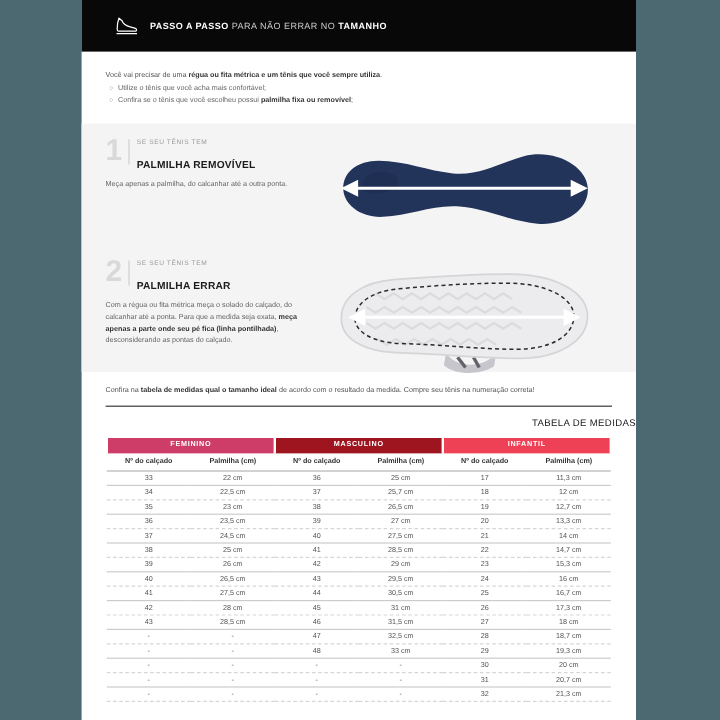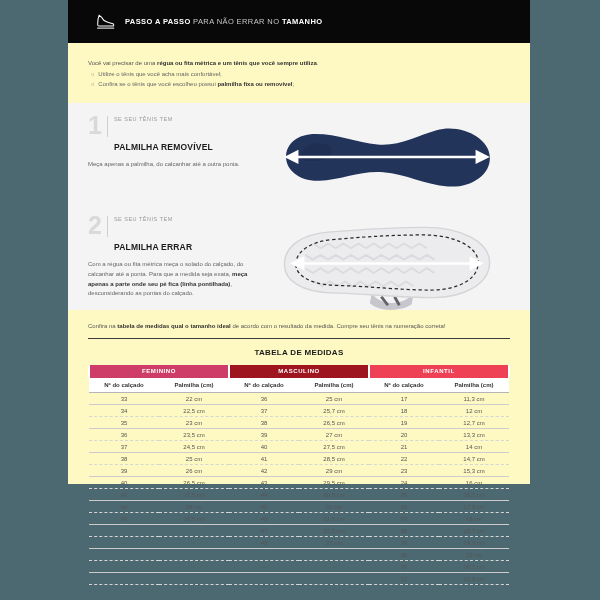--- a/index.html
+++ b/index.html
@@ -3,22 +3,22 @@
 <meta charset="utf-8">
 <style>
   * { margin:0; padding:0; box-sizing:border-box; }
   html,body { width:600px; height:600px; overflow:hidden; }
   body {
     background:#4C6972;
     font-family:"Liberation Sans","DejaVu Sans",sans-serif;
     position:relative;
   }
   .page {
-    position:absolute; left:68px; top:0; width:462px; height:484px;
-    background:#fef9c3;
+    position:absolute; left:68px; top:0; width:462px; height:600px;
+    background:#ffffff;
   }
   
   .hdr {
     height:43px; background:#080808; display:flex; align-items:center;
     padding-left:26px;
   }
   .hdr .icon { width:22px; height:19px; margin-right:9px; flex:0 0 auto; }
   .hdr-title { color:#e8e8e8; font-size:7.5px; letter-spacing:.4px; }
   .hdr-title b { color:#ffffff; }
   .hdr-title .mid { font-weight:400; color:#c9c9c9; }
@@ -30,29 +30,29 @@
   .bullet b { color:#333; }
   
   .panel { margin-top:13px; background:#F4F4F5; padding:12px 20px 14px 20px; height:207px; }
   .step { display:flex; align-items:flex-start; }
   .step + .step { margin-top:16px; }
   .step-text { width:176px; flex:0 0 auto; }
   .step-head { display:flex; align-items:flex-start; }
   .step-num { font-size:25px; font-weight:bold; color:#D9D9DB; line-height:.85; letter-spacing:-1px; }
   .step-sep { width:1px; height:21px; background:#cfcfcf; margin:1px 6px 0 6px; }
   .step-kicker { font-size:5.5px; color:#9b9b9b; letter-spacing:.5px; margin-top:1px; }
-  .step-title { font-size:8.5px; font-weight:bold; color:#1b1b1b; letter-spacing:.2px; margin-top:20px; }
+  .step-title { font-size:8.5px; font-weight:bold; color:#1b1b1b; letter-spacing:.2px; margin-top:10px; }
   .step-desc { margin-top:8px; font-size:6px; color:#666; line-height:1.65; width:168px; }
   .step-desc b { color:#333; }
   .step-img { flex:1; display:flex; justify-content:center; }
   
   .note { margin:13px 20px 0 20px; font-size:6px; color:#555; }
   .note b { color:#333; }
   .divider { margin:9px 20px 0 20px; border-top:1px solid #3b3b3b; }
-  .tbl-title { text-align:center; font-size:8px; font-weight:bold; color:#1b1b1b; margin-top:9px; letter-spacing:.3px; }
+  .tbl-title { text-align:right; font-size:8px; font-weight:normal; color:#1b1b1b; margin-top:9px; letter-spacing:.3px; }
   table { width:422px; margin:8px auto 0 auto; border-collapse:collapse; table-layout:fixed; }
   th.group {
     color:#fff; font-size:6px; font-weight:bold; letter-spacing:.6px;
     height:13px; border-left:2px solid #fff; border-right:2px solid #fff;
   }
   th.col-h {
     font-size:6px; font-weight:bold; color:#333; height:15px;
     border-bottom:1px solid #b5b5b5; background:#fff;
   }
   tbody td {

